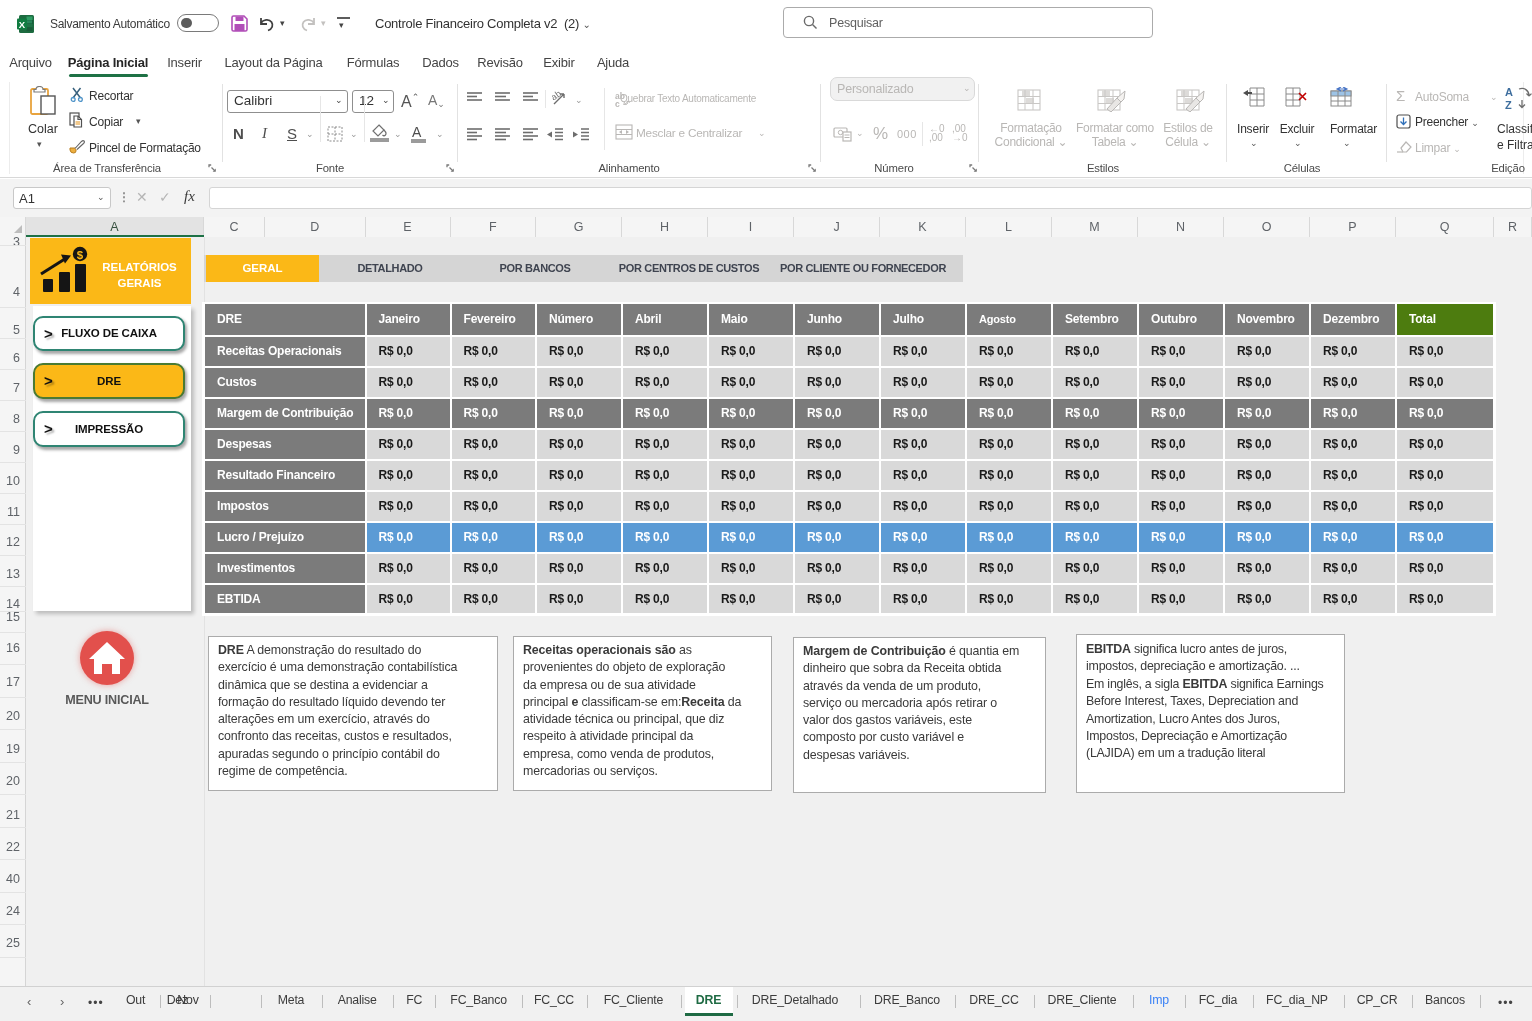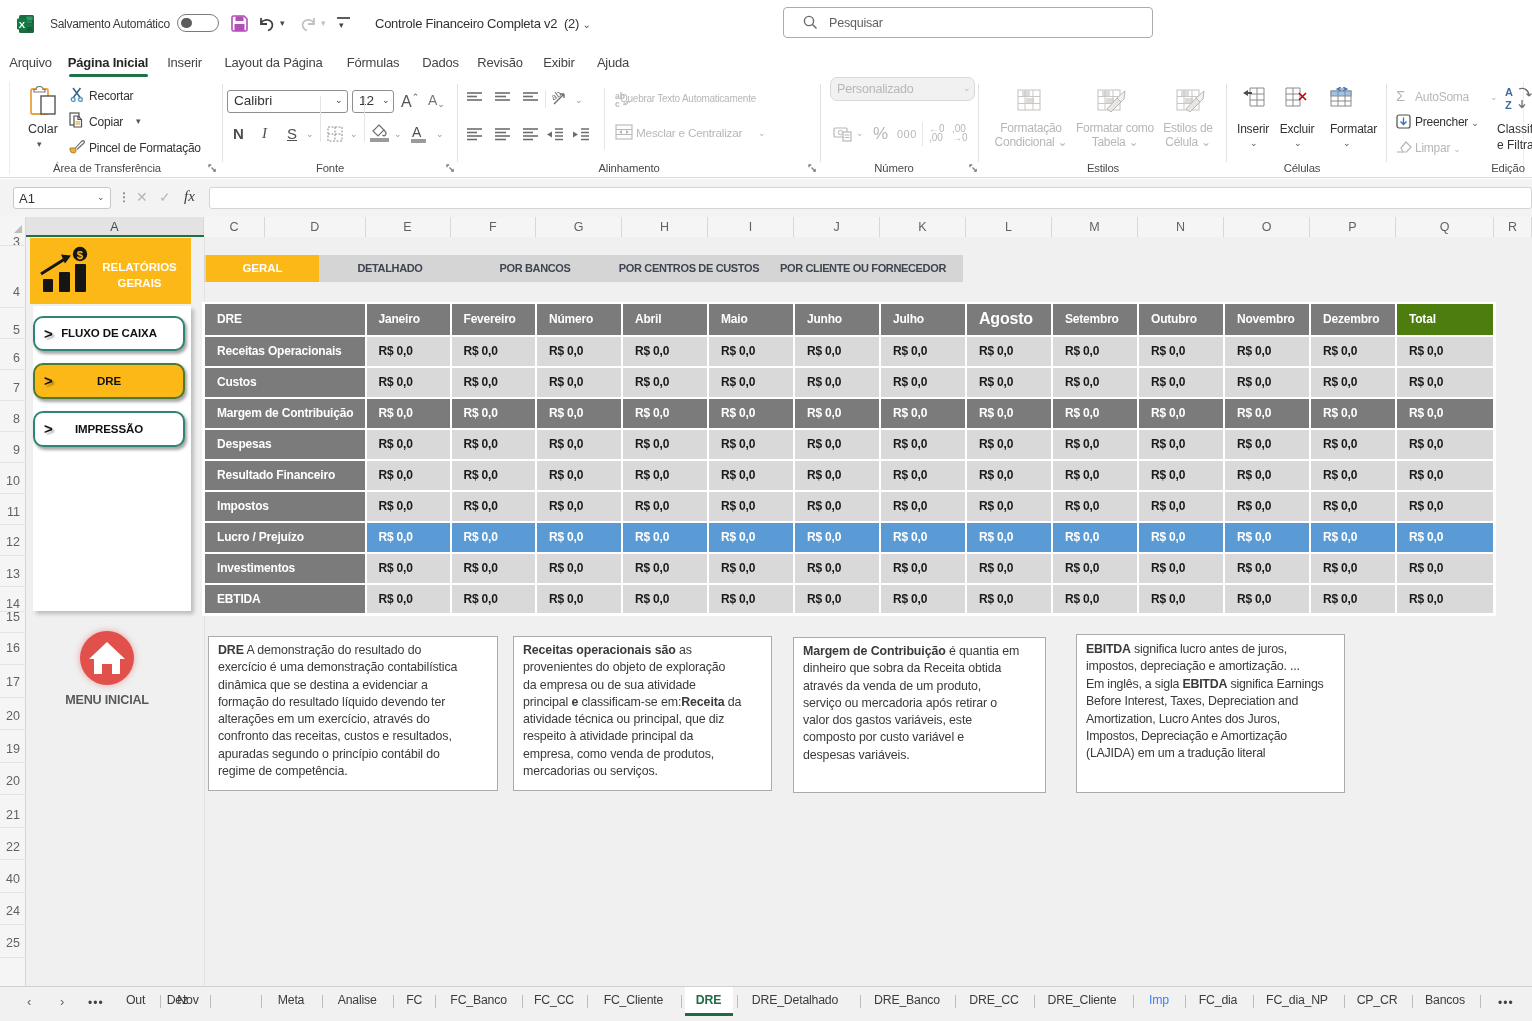--- a/index.html
+++ b/index.html
@@ -452,21 +452,21 @@
 <div class="abs" style="left:753px;top:255px;width:220px;font-size:11px;letter-spacing:-0.35px;font-weight:bold;color:#3f4450;text-align:center;line-height:27px;">POR CLIENTE OU FORNECEDOR</div>
 <div class="abs" style="left:202px;top:302px;width:1294px;height:314px;background:#fff;"></div>
 <div class="abs" style="left:205px;top:304px;width:159.5px;height:30.5px;background:#7b7b7b;color:#fff;font-size:12px;letter-spacing:-0.2px;font-weight:bold;line-height:30.5px;padding-left:12px;">DRE</div>
 <div class="abs" style="left:366.5px;top:304px;width:83.0px;height:30.5px;background:#7b7b7b;color:#fff;font-size:12px;letter-spacing:-0.2px;font-weight:bold;line-height:30.5px;padding-left:12px;">Janeiro</div>
 <div class="abs" style="left:451.5px;top:304px;width:83.5px;height:30.5px;background:#7b7b7b;color:#fff;font-size:12px;letter-spacing:-0.2px;font-weight:bold;line-height:30.5px;padding-left:12px;">Fevereiro</div>
 <div class="abs" style="left:537px;top:304px;width:84px;height:30.5px;background:#7b7b7b;color:#fff;font-size:12px;letter-spacing:-0.2px;font-weight:bold;line-height:30.5px;padding-left:12px;">Número</div>
 <div class="abs" style="left:623px;top:304px;width:84px;height:30.5px;background:#7b7b7b;color:#fff;font-size:12px;letter-spacing:-0.2px;font-weight:bold;line-height:30.5px;padding-left:12px;">Abril</div>
 <div class="abs" style="left:709px;top:304px;width:84px;height:30.5px;background:#7b7b7b;color:#fff;font-size:12px;letter-spacing:-0.2px;font-weight:bold;line-height:30.5px;padding-left:12px;">Maio</div>
 <div class="abs" style="left:795px;top:304px;width:84px;height:30.5px;background:#7b7b7b;color:#fff;font-size:12px;letter-spacing:-0.2px;font-weight:bold;line-height:30.5px;padding-left:12px;">Junho</div>
 <div class="abs" style="left:881px;top:304px;width:84px;height:30.5px;background:#7b7b7b;color:#fff;font-size:12px;letter-spacing:-0.2px;font-weight:bold;line-height:30.5px;padding-left:12px;">Julho</div>
-<div class="abs" style="left:967px;top:304px;width:84px;height:30.5px;background:#7b7b7b;color:#fff;font-size:16px;letter-spacing:-0.2px;font-weight:bold;line-height:30.5px;padding-left:12px;">Agosto</div>
+<div class="abs" style="left:967px;top:304px;width:84px;height:30.5px;background:#7b7b7b;color:#fff;font-size:11px;letter-spacing:-0.2px;font-weight:bold;line-height:30.5px;padding-left:12px;">Agosto</div>
 <div class="abs" style="left:1053px;top:304px;width:84px;height:30.5px;background:#7b7b7b;color:#fff;font-size:12px;letter-spacing:-0.2px;font-weight:bold;line-height:30.5px;padding-left:12px;">Setembro</div>
 <div class="abs" style="left:1139px;top:304px;width:84px;height:30.5px;background:#7b7b7b;color:#fff;font-size:12px;letter-spacing:-0.2px;font-weight:bold;line-height:30.5px;padding-left:12px;">Outubro</div>
 <div class="abs" style="left:1225px;top:304px;width:84px;height:30.5px;background:#7b7b7b;color:#fff;font-size:12px;letter-spacing:-0.2px;font-weight:bold;line-height:30.5px;padding-left:12px;">Novembro</div>
 <div class="abs" style="left:1311px;top:304px;width:84px;height:30.5px;background:#7b7b7b;color:#fff;font-size:12px;letter-spacing:-0.2px;font-weight:bold;line-height:30.5px;padding-left:12px;">Dezembro</div>
 <div class="abs" style="left:1397px;top:304px;width:96px;height:30.5px;background:#4d7c0f;color:#fff;font-size:12px;letter-spacing:-0.2px;font-weight:bold;line-height:30.5px;padding-left:12px;">Total</div>
 <div class="abs" style="left:205px;top:336.5px;width:159.5px;height:29.0px;background:#7b7b7b;color:#fff;font-size:12px;letter-spacing:-0.2px;font-weight:bold;line-height:29.0px;padding-left:12px;">Receitas Operacionais</div>
 <div class="abs" style="left:366.5px;top:336.5px;width:83.0px;height:29.0px;background:#d9d9d9;color:#1a1a1a;font-size:12px;letter-spacing:-0.2px;font-weight:bold;line-height:29.0px;padding-left:12px;">R$ 0,0</div>
 <div class="abs" style="left:451.5px;top:336.5px;width:83.5px;height:29.0px;background:#d9d9d9;color:#1a1a1a;font-size:12px;letter-spacing:-0.2px;font-weight:bold;line-height:29.0px;padding-left:12px;">R$ 0,0</div>
 <div class="abs" style="left:537px;top:336.5px;width:84px;height:29.0px;background:#d9d9d9;color:#1a1a1a;font-size:12px;letter-spacing:-0.2px;font-weight:bold;line-height:29.0px;padding-left:12px;">R$ 0,0</div>
 <div class="abs" style="left:623px;top:336.5px;width:84px;height:29.0px;background:#d9d9d9;color:#1a1a1a;font-size:12px;letter-spacing:-0.2px;font-weight:bold;line-height:29.0px;padding-left:12px;">R$ 0,0</div>

